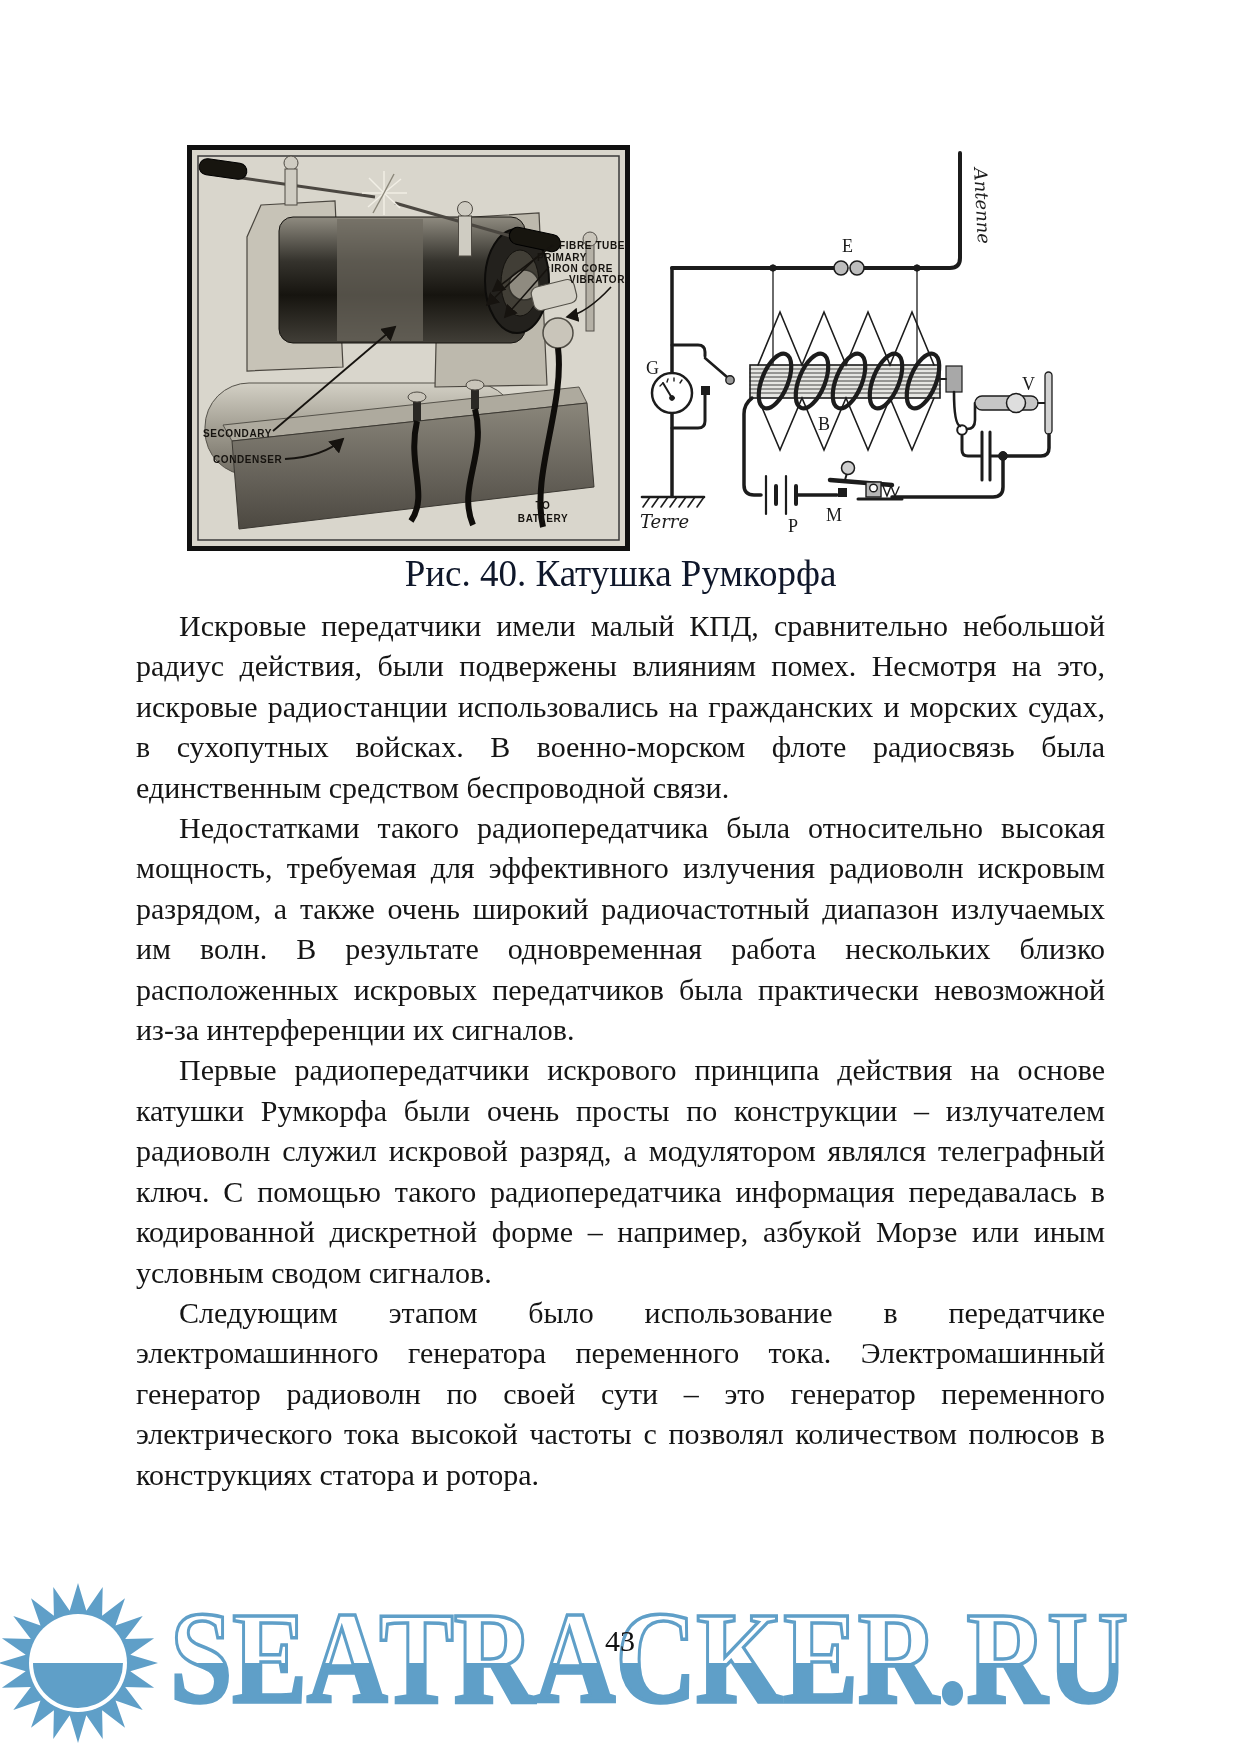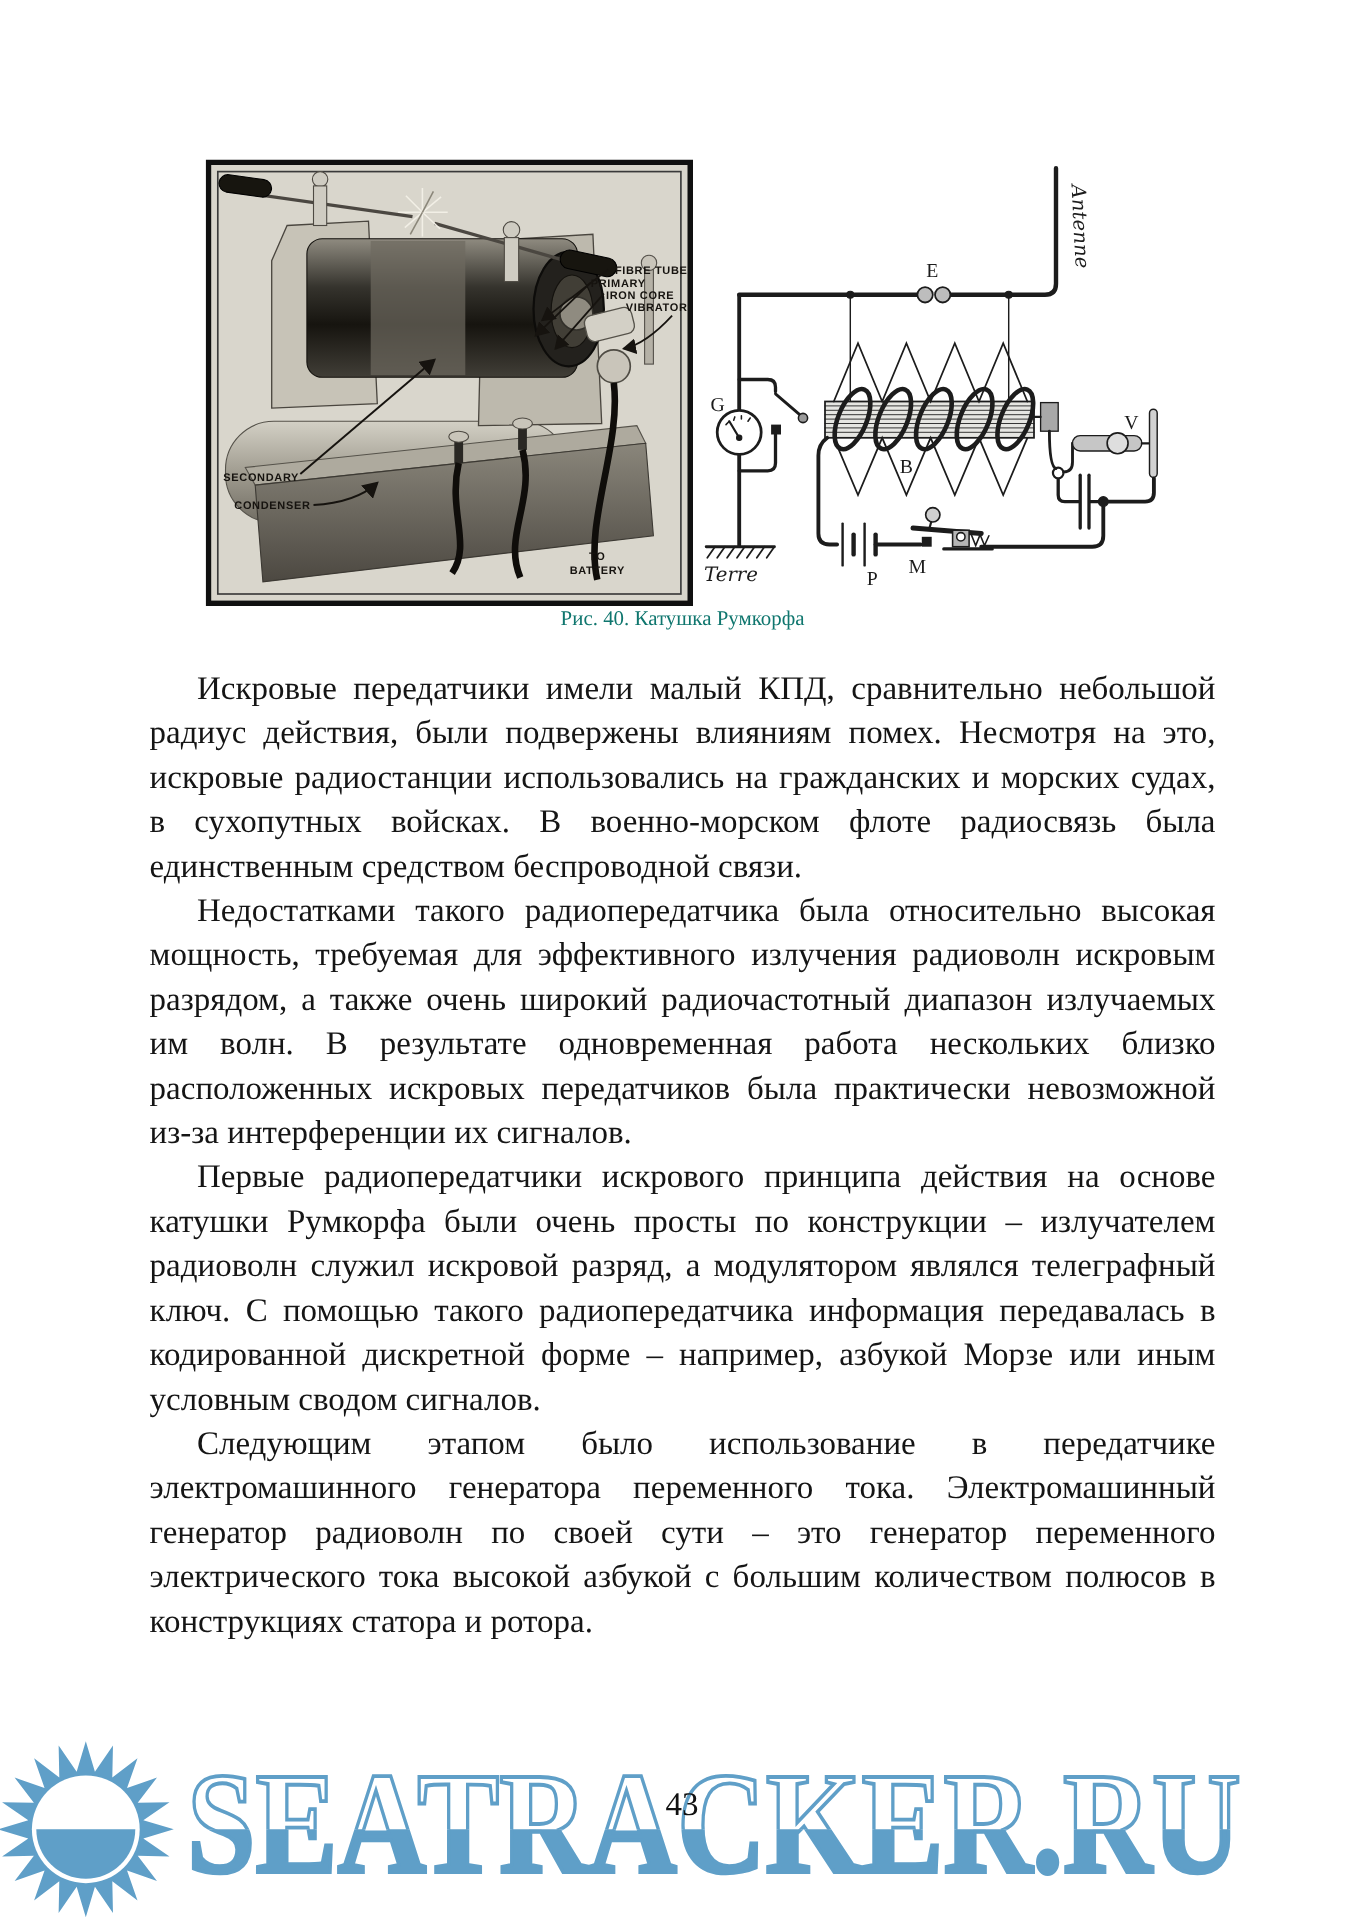--- a/index.html
+++ b/index.html
@@ -3,21 +3,21 @@
 <meta charset="utf-8">
 <style>
   html,body{margin:0;padding:0;}
   body{width:1240px;height:1754px;background:#ffffff;position:relative;overflow:hidden;
        font-family:"Liberation Serif", serif;color:#151515;}
   .page{position:absolute;inset:0;}
   
   .photo-svg{position:absolute;left:187px;top:145px;}
   .schematic-svg{position:absolute;left:640px;top:140px;}
   .caption{position:absolute;left:136px;width:969px;top:552px;text-align:center;
-           font-size:19px;color:#0f766e;}
+           font-size:37px;color:#0f172a;}
   
   .bodytext{position:absolute;left:136px;width:969px;top:606px;
             font-size:30px;line-height:40.4px;text-align:justify;hyphens:auto;}
   .bodytext p{margin:0;text-indent:43px;}
   
   .page-number{position:absolute;left:0;width:1240px;top:1624px;text-align:center;
                font-size:30px;color:#111;z-index:6;}
   
   .watermark-svg{position:absolute;left:0;top:1580px;z-index:4;}
   .phlabel{font-family:"Liberation Sans", sans-serif;font-weight:bold;font-size:10px;
@@ -221,21 +221,21 @@
     <text class="sclabel" x="186" y="381">M</text>
     <text class="sclabel cursive" x="0" y="388" font-size="22">Terre</text>
   </svg>
 
   <div class="caption">Рис. 40. Катушка Румкорфа</div>
 
   <div class="bodytext">
     <p>Искровые передатчики имели малый КПД, сравнительно небольшой радиус действия, были подвержены влияниям помех. Несмотря на это, искровые радиостанции использовались на гражданских и морских судах, в сухопутных войсках. В военно-морском флоте радиосвязь была единственным средством беспроводной связи.</p>
     <p>Недостатками такого радиопередатчика была относительно высокая мощность, требуемая для эффективного излучения радиоволн искровым разрядом, а также очень широкий радиочастотный диапазон излучаемых им волн. В результате одновременная работа нескольких близко расположенных искровых передатчиков была практически невозможной из-за интерференции их сигналов.</p>
     <p>Первые радиопередатчики искрового принципа действия на основе катушки Румкорфа были очень просты по конструкции – излучателем радиоволн служил искровой разряд, а модулятором являлся телеграфный ключ. С помощью такого радиопередатчика информация передавалась в кодированной дискретной форме – например, азбукой Морзе или иным условным сводом сигналов.</p>
-    <p>Следующим этапом было использование в передатчике электромашинного генератора переменного тока. Электромашинный генератор радиоволн по своей сути – это генератор переменного электрического тока высокой азбукой с большим количеством полюсов в конструкциях статора и ротора.</p>
+    <p>Следующим этапом было использование в передатчике электромашинного генератора переменного тока. Электромашинный генератор радиоволн по своей сути – это генератор переменного электрического тока высокой частоты с позволял количеством полюсов в конструкциях статора и ротора.</p>
   </div>
 
   <svg class="watermark-svg" width="1240" height="174" viewBox="0 0 1240 174">
     <defs>
       <clipPath id="wmTop">
           <rect x="0" y="0" width="1240" height="83"></rect>
         </clipPath>
       <clipPath id="wmBot">
           <rect x="0" y="83" width="1240" height="91"></rect>
         </clipPath>

